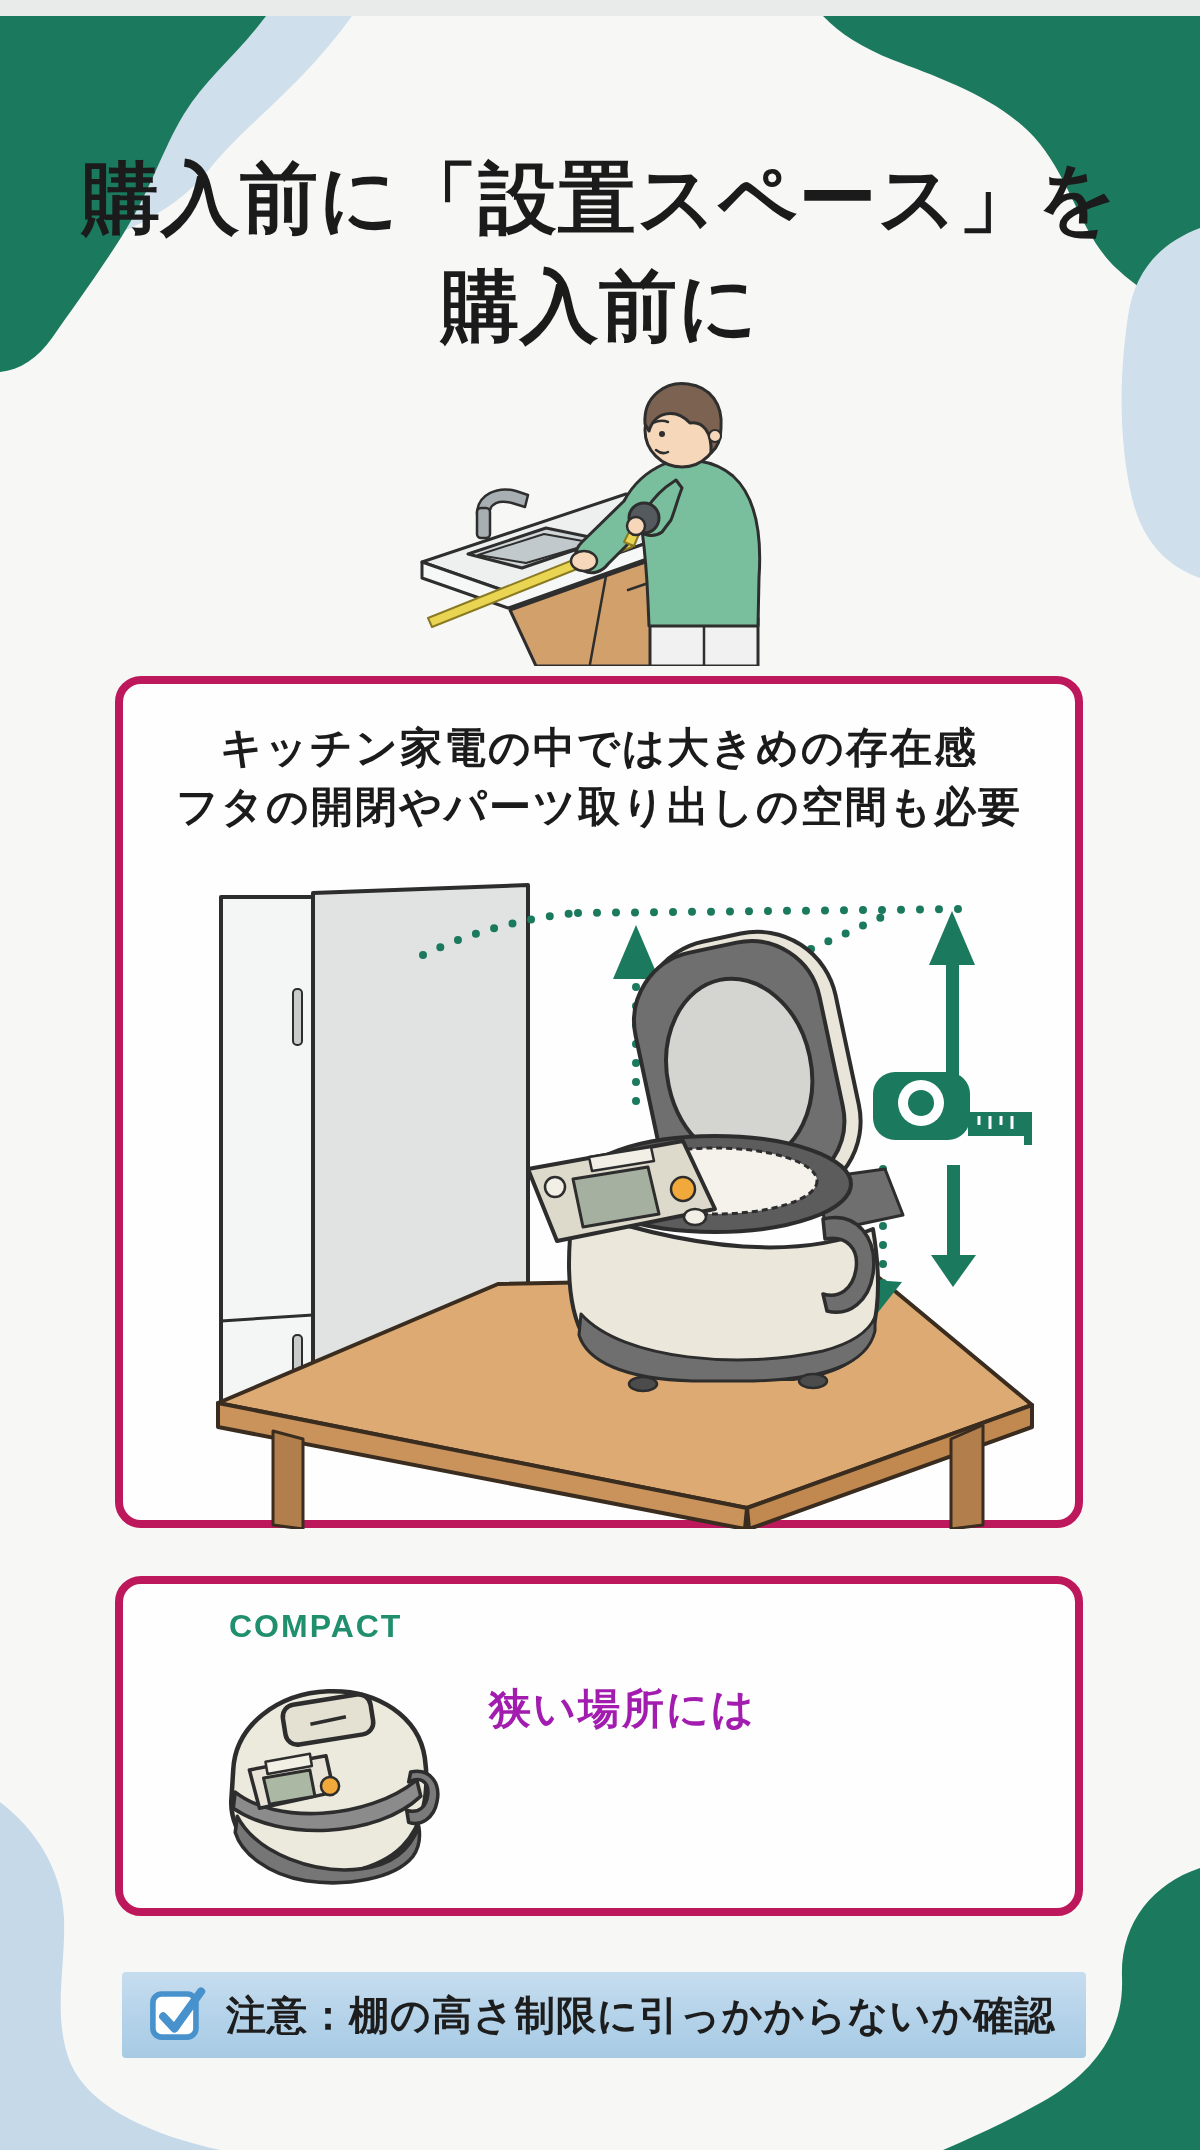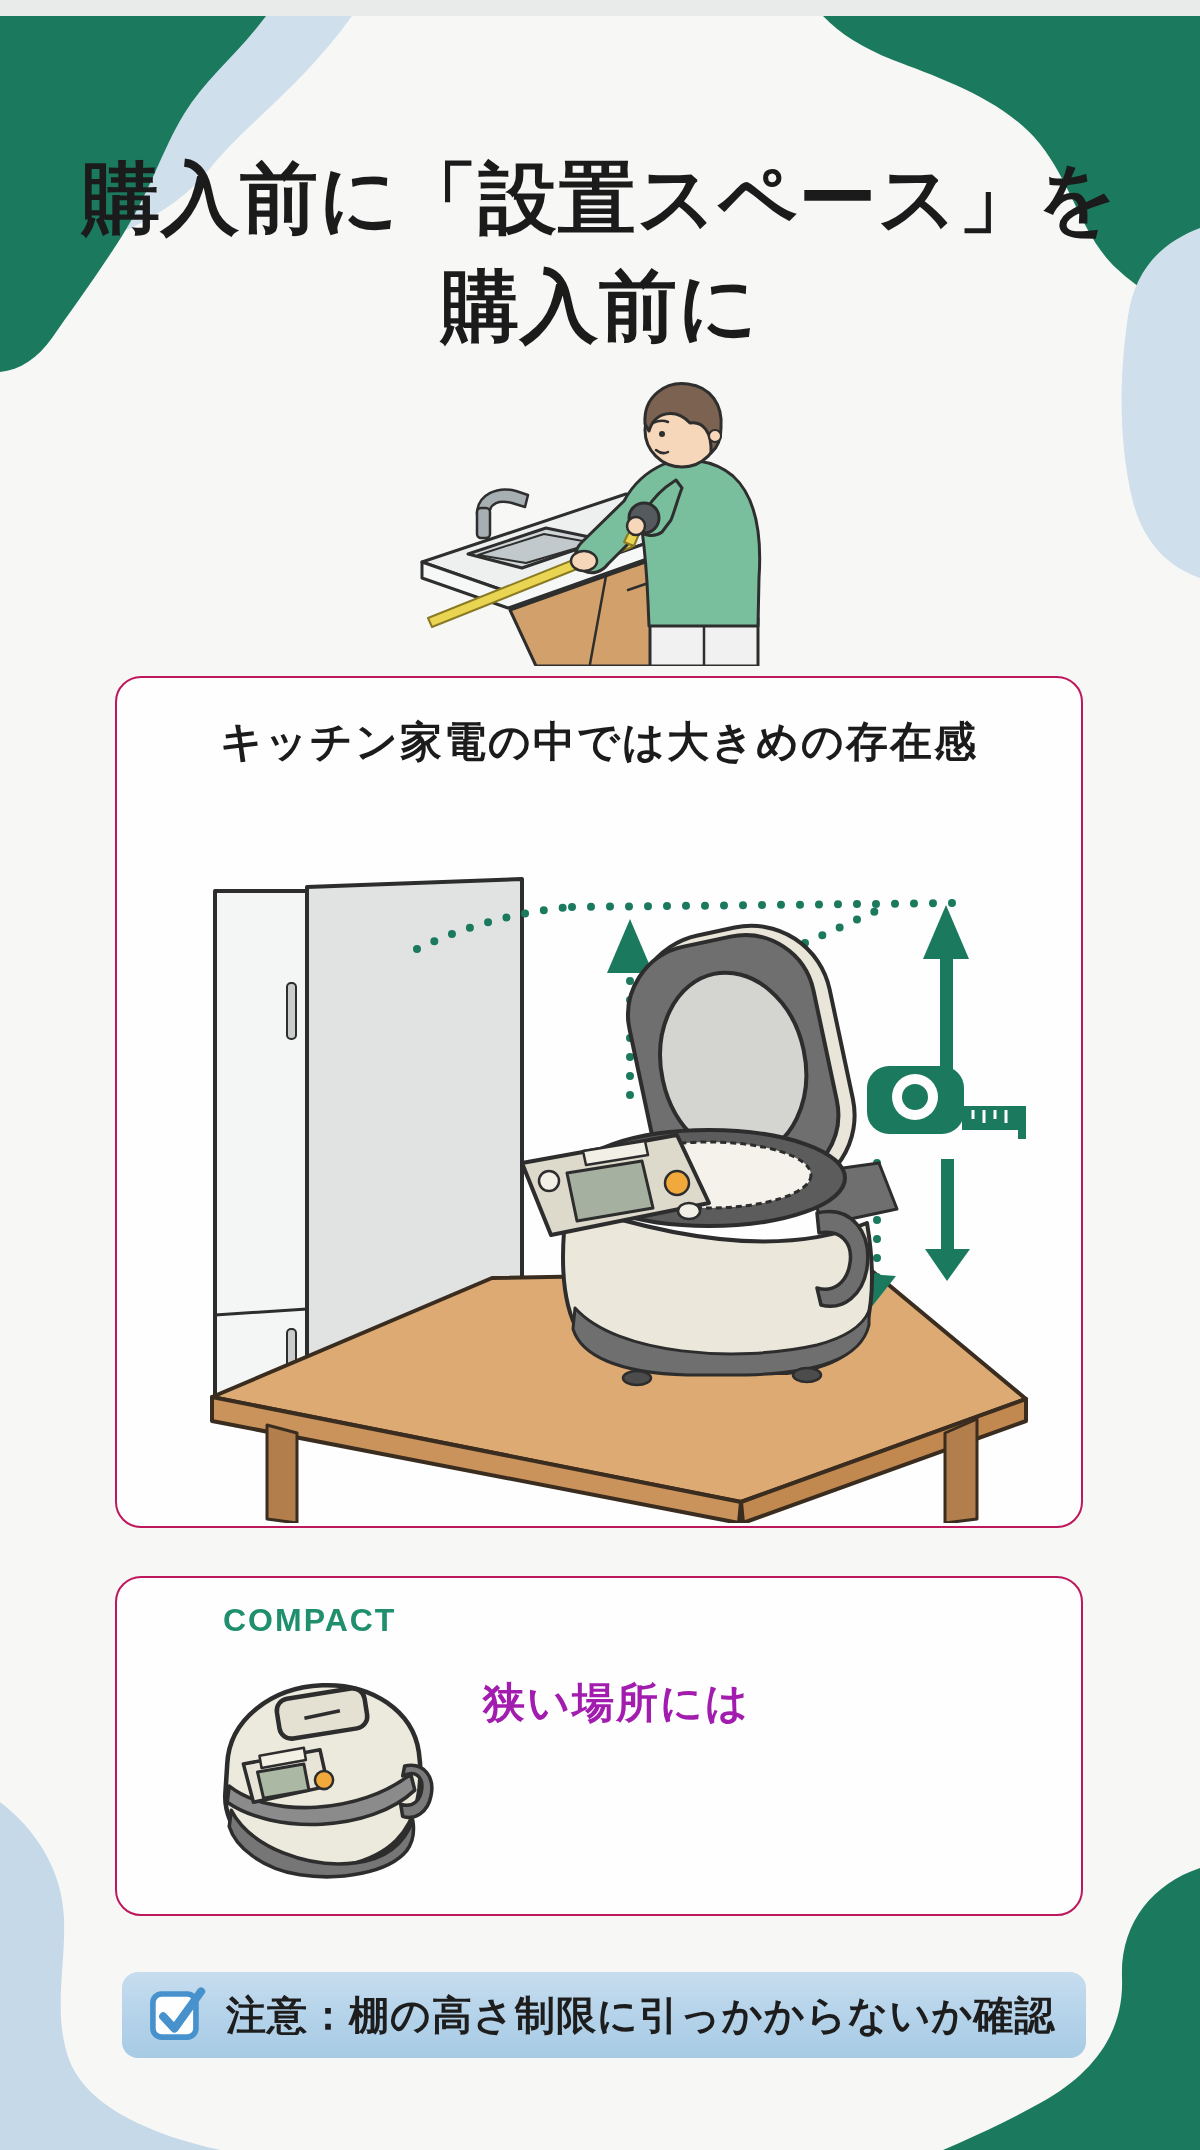--- a/index.html
+++ b/index.html
@@ -7,38 +7,38 @@
   .page{position:relative;width:1200px;height:2150px;background:#f7f8f6;overflow:hidden;margin:16px auto;}
   .bg-blobs{position:absolute;inset:0;width:1200px;height:2150px;}
 
   .title-block{position:absolute;top:128px;left:0;width:1200px;text-align:center;
     color:#1b1b1b;font-weight:800;font-size:78px;line-height:108px;letter-spacing:1px;}
 
   .person-wrap{position:absolute;left:376px;top:358px;width:458px;height:292px;}
   .person-wrap svg{width:100%;height:100%;display:block;}
 
   .card{position:absolute;left:115px;width:968px;background:#fefefe;
-    border:2px solid #be185d;border-radius:26px;box-sizing:border-box;}
+    border:8px solid #be185d;border-radius:26px;box-sizing:border-box;}
   .card-main{top:660px;height:852px;}
   .card-main .card-text{margin:34px 10px 0;text-align:center;color:#1b1b1b;
     font-weight:800;font-size:42px;line-height:59px;letter-spacing:2px;}
   .kitchen-wrap{position:absolute;left:0;top:185px;width:958px;height:660px;}
   .kitchen-wrap svg{width:100%;height:100%;display:block;}
 
   .card-compact{top:1560px;height:340px;}
   .compact-label{position:absolute;left:106px;top:24px;color:#1f8f6d;
     font-weight:800;font-size:32px;letter-spacing:2px;}
   .compact-cooker{position:absolute;left:82px;top:88px;width:242px;height:214px;}
   .compact-cooker svg{width:100%;height:100%;display:block;}
   .compact-text{position:absolute;left:366px;top:94px;color:#a21caf;
     font-weight:800;font-size:42px;line-height:62px;letter-spacing:2px;}
 
   .notice{position:absolute;left:122px;top:1956px;width:964px;height:86px;
     background:linear-gradient(180deg,#c7ddef 0%,#b3d2e9 55%,#a7cbe4 100%);
-    border-radius:16px;display:flex;align-items:center;padding-left:24px;box-sizing:border-box;}
+    border-radius:4px;display:flex;align-items:center;padding-left:24px;box-sizing:border-box;}
   .notice .check{width:62px;height:62px;flex:0 0 auto;margin-right:18px;position:relative;top:-2px;}
   .notice .check svg{width:100%;height:100%;display:block;overflow:visible;}
   .notice .notice-text{color:#1d1d1d;font-weight:800;font-size:40px;letter-spacing:1px;white-space:nowrap;}
 </style>
 </head>
 <body>
 
 <div class="page">
 
   <svg class="bg-blobs" viewBox="0 0 1200 2150" aria-hidden="true">
@@ -91,20 +91,21 @@
         <circle cx="286" cy="60" r="3" fill="#2e2e2e" stroke="none"></circle>
         <path d="M277,49 Q285,45 292,48" fill="none" stroke-width="2.5"></path>
         <path d="M280,76 Q286,81 292,78" fill="none" stroke-width="2.5"></path>
       </g>
     </svg>
   </div>
 
   <section class="card card-main">
     <p class="card-text">
       <span>キッチン家電の中では大きめの存在感</span><br>
+      <span>フタの開閉やパーツ取り出しの空間も必要</span>
     </p>
     <div class="kitchen-wrap">
       <svg viewBox="0 0 958 660">
 
         <g stroke="#2d2d2d" stroke-width="4" stroke-linejoin="round">
           <polygon points="190,24 405,16 405,436 190,538" fill="#e0e3e2"></polygon>
           <rect x="98" y="28" width="92" height="510" fill="#f4f6f5"></rect>
           <line x1="98" y1="452" x2="190" y2="446" stroke-width="3"></line>
           <rect x="170" y="120" width="9" height="56" rx="4" fill="#c9cccb" stroke-width="2"></rect>
           <rect x="170" y="466" width="9" height="40" rx="4" fill="#c9cccb" stroke-width="2"></rect>

